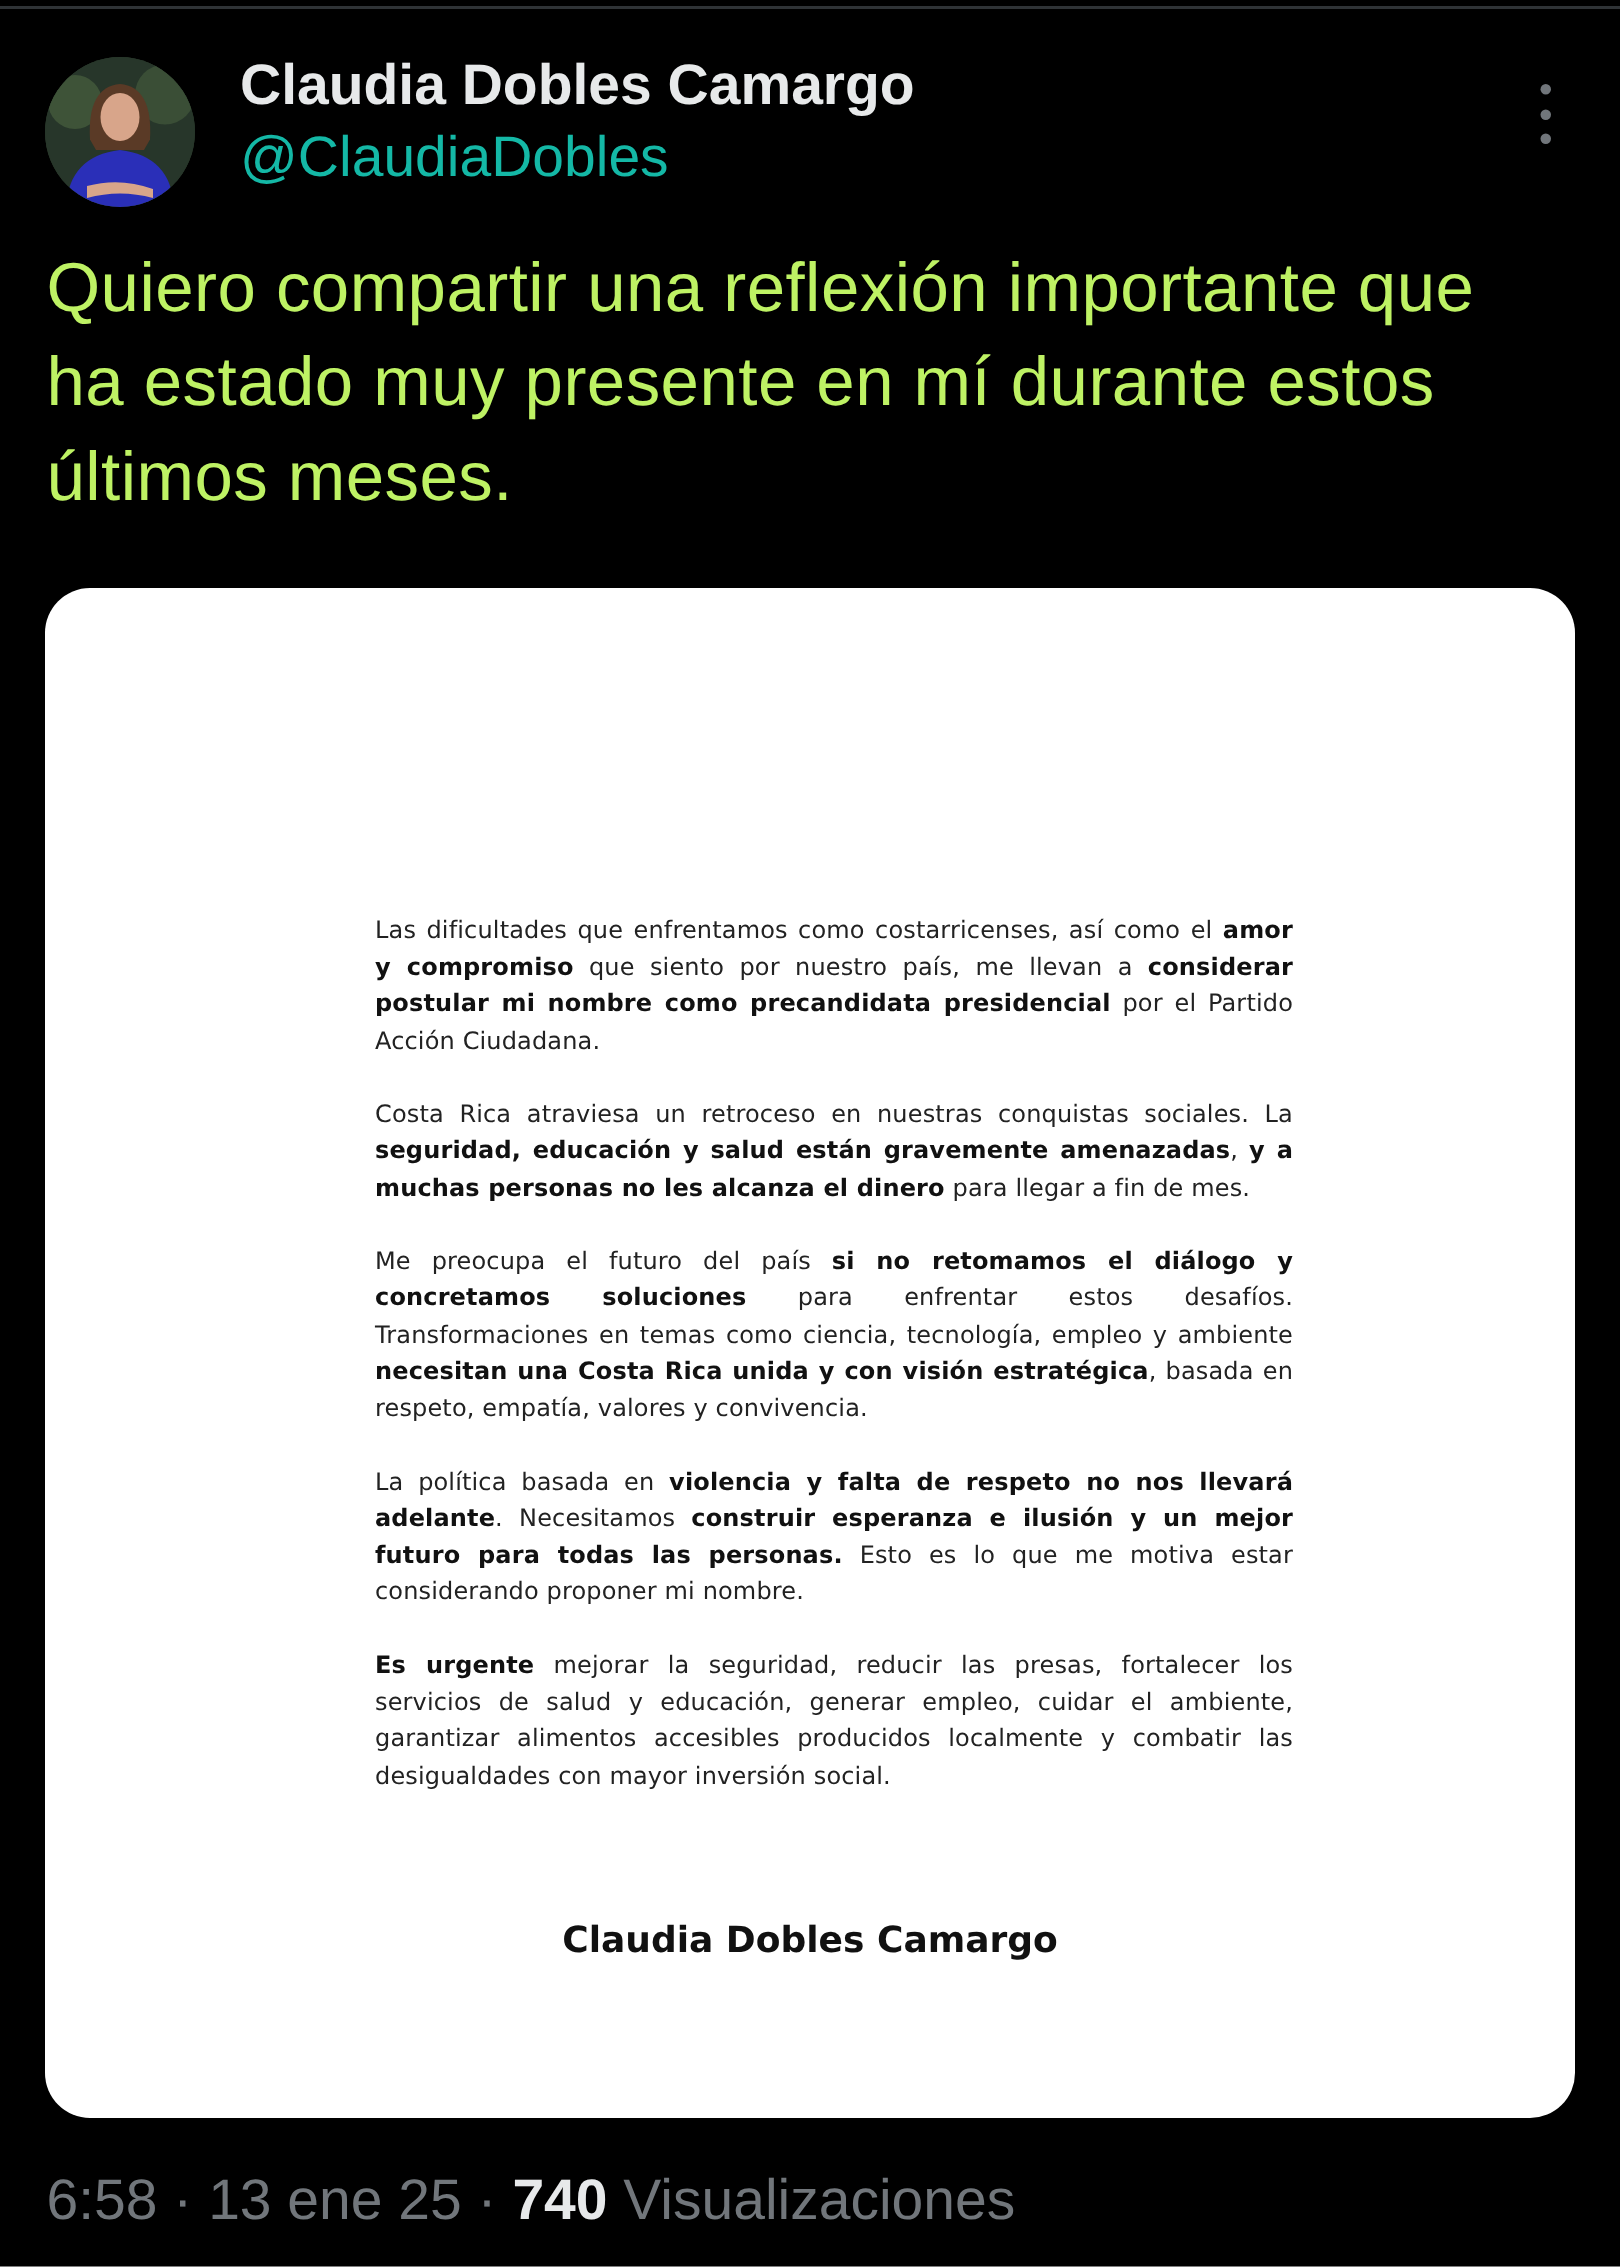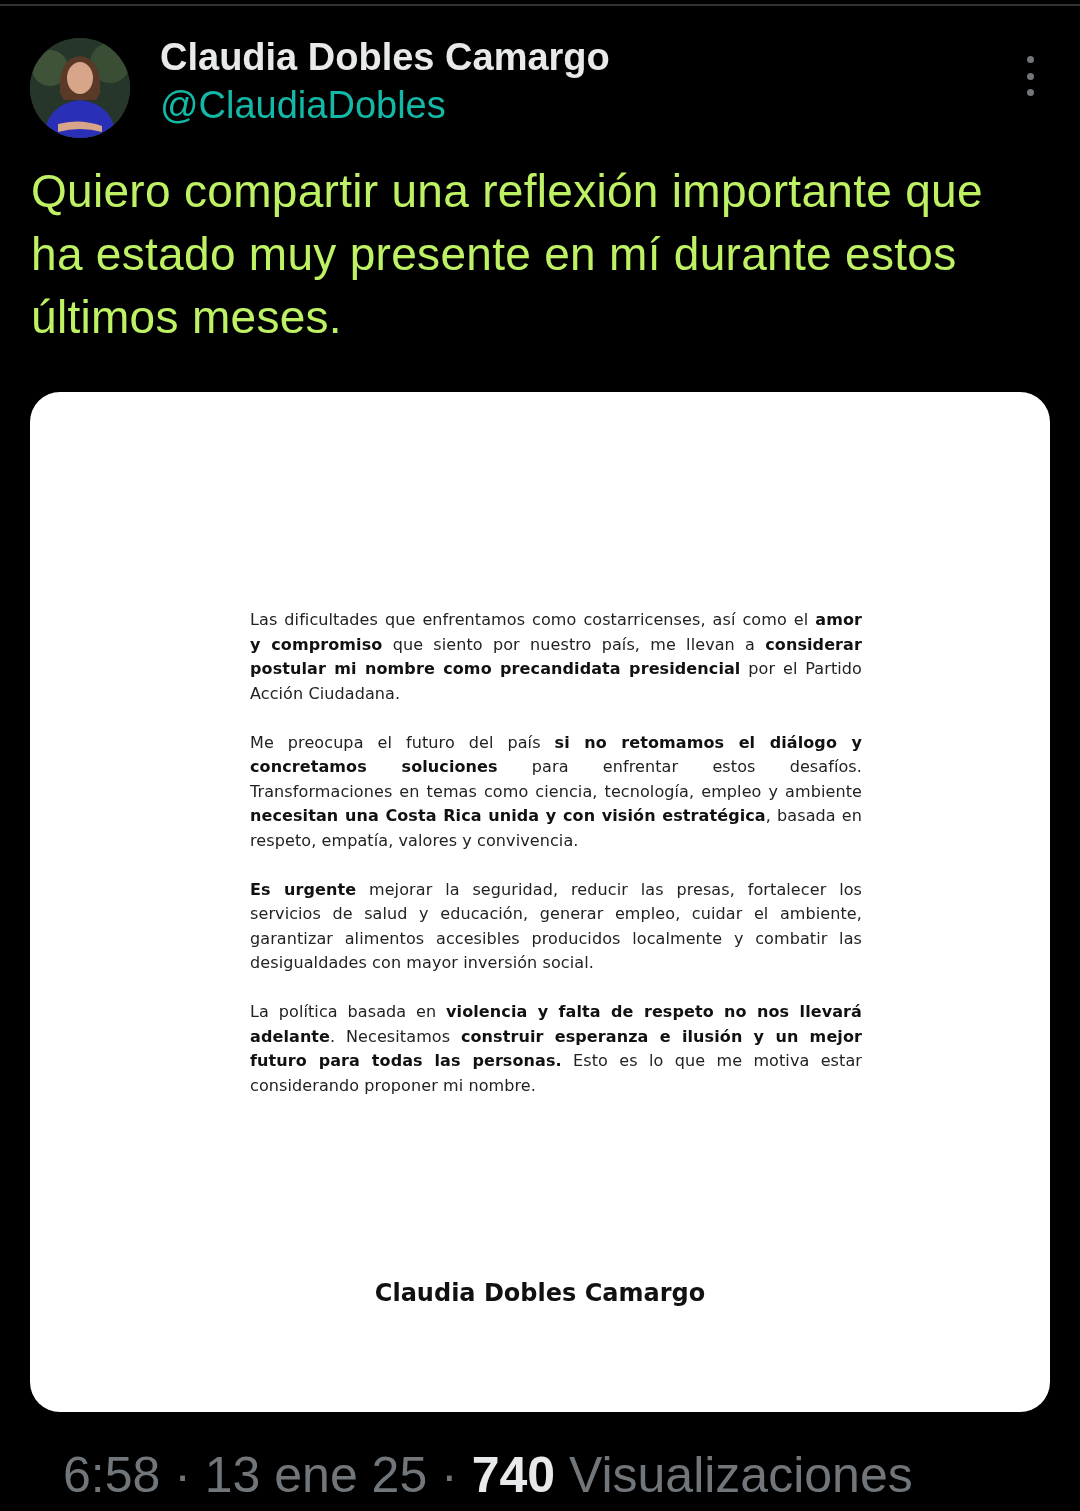--- a/index.html
+++ b/index.html
@@ -37,21 +37,21 @@
     position: absolute; left: 204px; top: 216px; width: 612px; color: #222; font-size: 16px;
     line-height: 24.5px; font-family: "DejaVu Sans", sans-serif; letter-spacing: 0.1px; margin-left: 16px;
   }
   .doc p { margin: 0 0 24.5px 0; text-align: justify; }
   .doc b { font-weight: bold; color: #111; }
   .signature {
     position: absolute; left: 0; width: 1020px; top: 887px; text-align: center; font-size: 24px;
     font-weight: bold; color: #111; font-family: "DejaVu Sans", sans-serif;
   }
   .meta {
-    position: absolute; left: 31px; top: 1446px; font-size: 50px; color: #71767b; white-space: nowrap; margin-left: 32px;
+    position: absolute; left: 31px; top: 1446px; font-size: 38px; color: #71767b; white-space: nowrap;
   }
   .meta .views-count { color: #e7e9ea; font-weight: bold; }
 </style>
 </head>
 <body>
 
 <div class="top-rule"></div>
 
 <div class="avatar">
   <svg viewBox="0 0 100 100">
@@ -72,22 +72,23 @@
   <span></span>
   <span></span>
   <span></span>
 </div>
 
 <div class="tweet-text">Quiero compartir una reflexión importante que ha estado muy presente en mí durante estos últimos meses.</div>
 
 <div class="media-card">
   <div class="doc" id="doc">
       <p><span>Las dificultades que enfrentamos como costarricenses, así como el </span><b>amor y compromiso</b><span> que siento por nuestro país, me llevan a </span><b>considerar postular mi nombre como precandidata presidencial</b><span> por el Partido Acción Ciudadana.</span></p>
+      <p><span>Costa Rica atraviesa un retroceso en nuestras conquistas sociales. La </span><b>seguridad, educación y salud están gravemente amenazadas</b><span>, </span><b>y a muchas personas no les alcanza el dinero</b><span> para llegar a fin de mes.</span></p>
       <p><span>Me preocupa el futuro del país </span><b>si no retomamos el diálogo y concretamos soluciones</b><span> para enfrentar estos desafíos. Transformaciones en temas como ciencia, tecnología, empleo y ambiente </span><b>necesitan una Costa Rica unida y con visión estratégica</b><span>, basada en respeto, empatía, valores y convivencia.</span></p>
+      <p><span>La política basada en </span><b>violencia y falta de respeto no nos llevará adelante</b><span>. Necesitamos </span><b>construir esperanza e ilusión y un mejor futuro para todas las personas.</b><span> Esto es lo que me motiva estar considerando proponer mi nombre.</span></p>
       <p><b>Es urgente</b><span> mejorar la seguridad, reducir las presas, fortalecer los servicios de salud y educación, generar empleo, cuidar el ambiente, garantizar alimentos accesibles producidos localmente y combatir las desigualdades con mayor inversión social.</span></p>
-      <p><span>La política basada en </span><b>violencia y falta de respeto no nos llevará adelante</b><span>. Necesitamos </span><b>construir esperanza e ilusión y un mejor futuro para todas las personas.</b><span> Esto es lo que me motiva estar considerando proponer mi nombre.</span></p>
     </div>
   <div class="signature">Claudia Dobles Camargo</div>
 </div>
 
 <div class="meta">
   <span>6:58</span><span> · </span><span>13 ene 25</span><span> · </span><span class="views-count">740</span><span> Visualizaciones</span>
 </div>
 
 </body></html>

